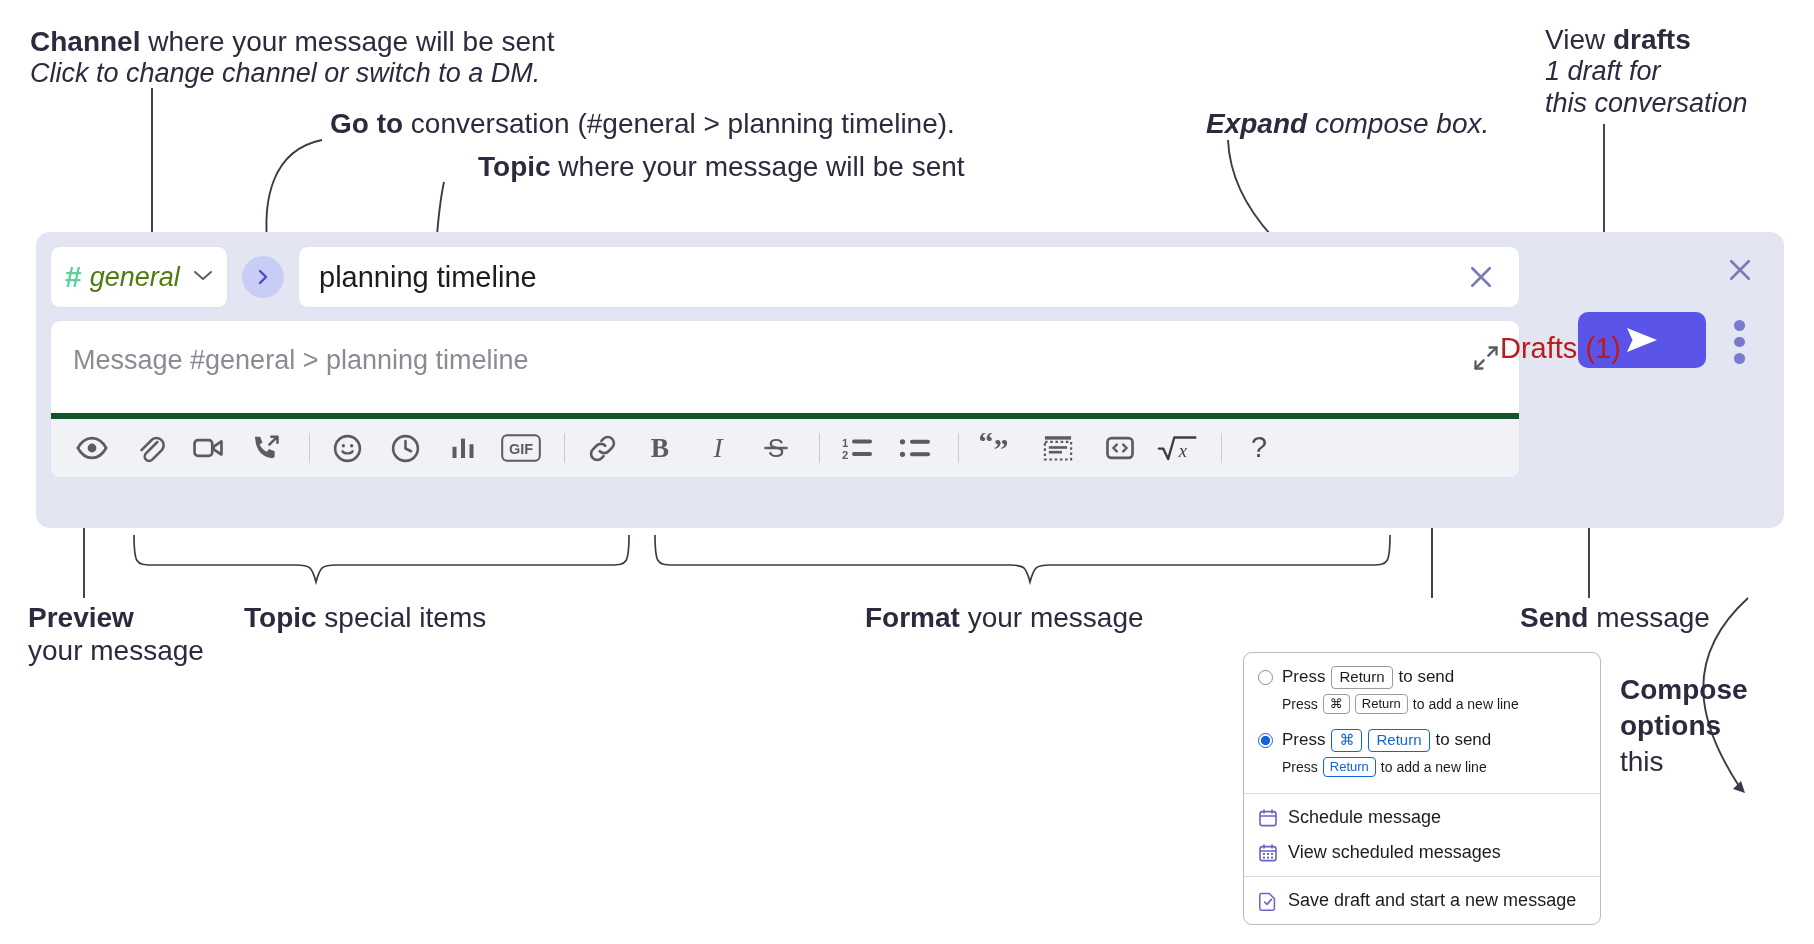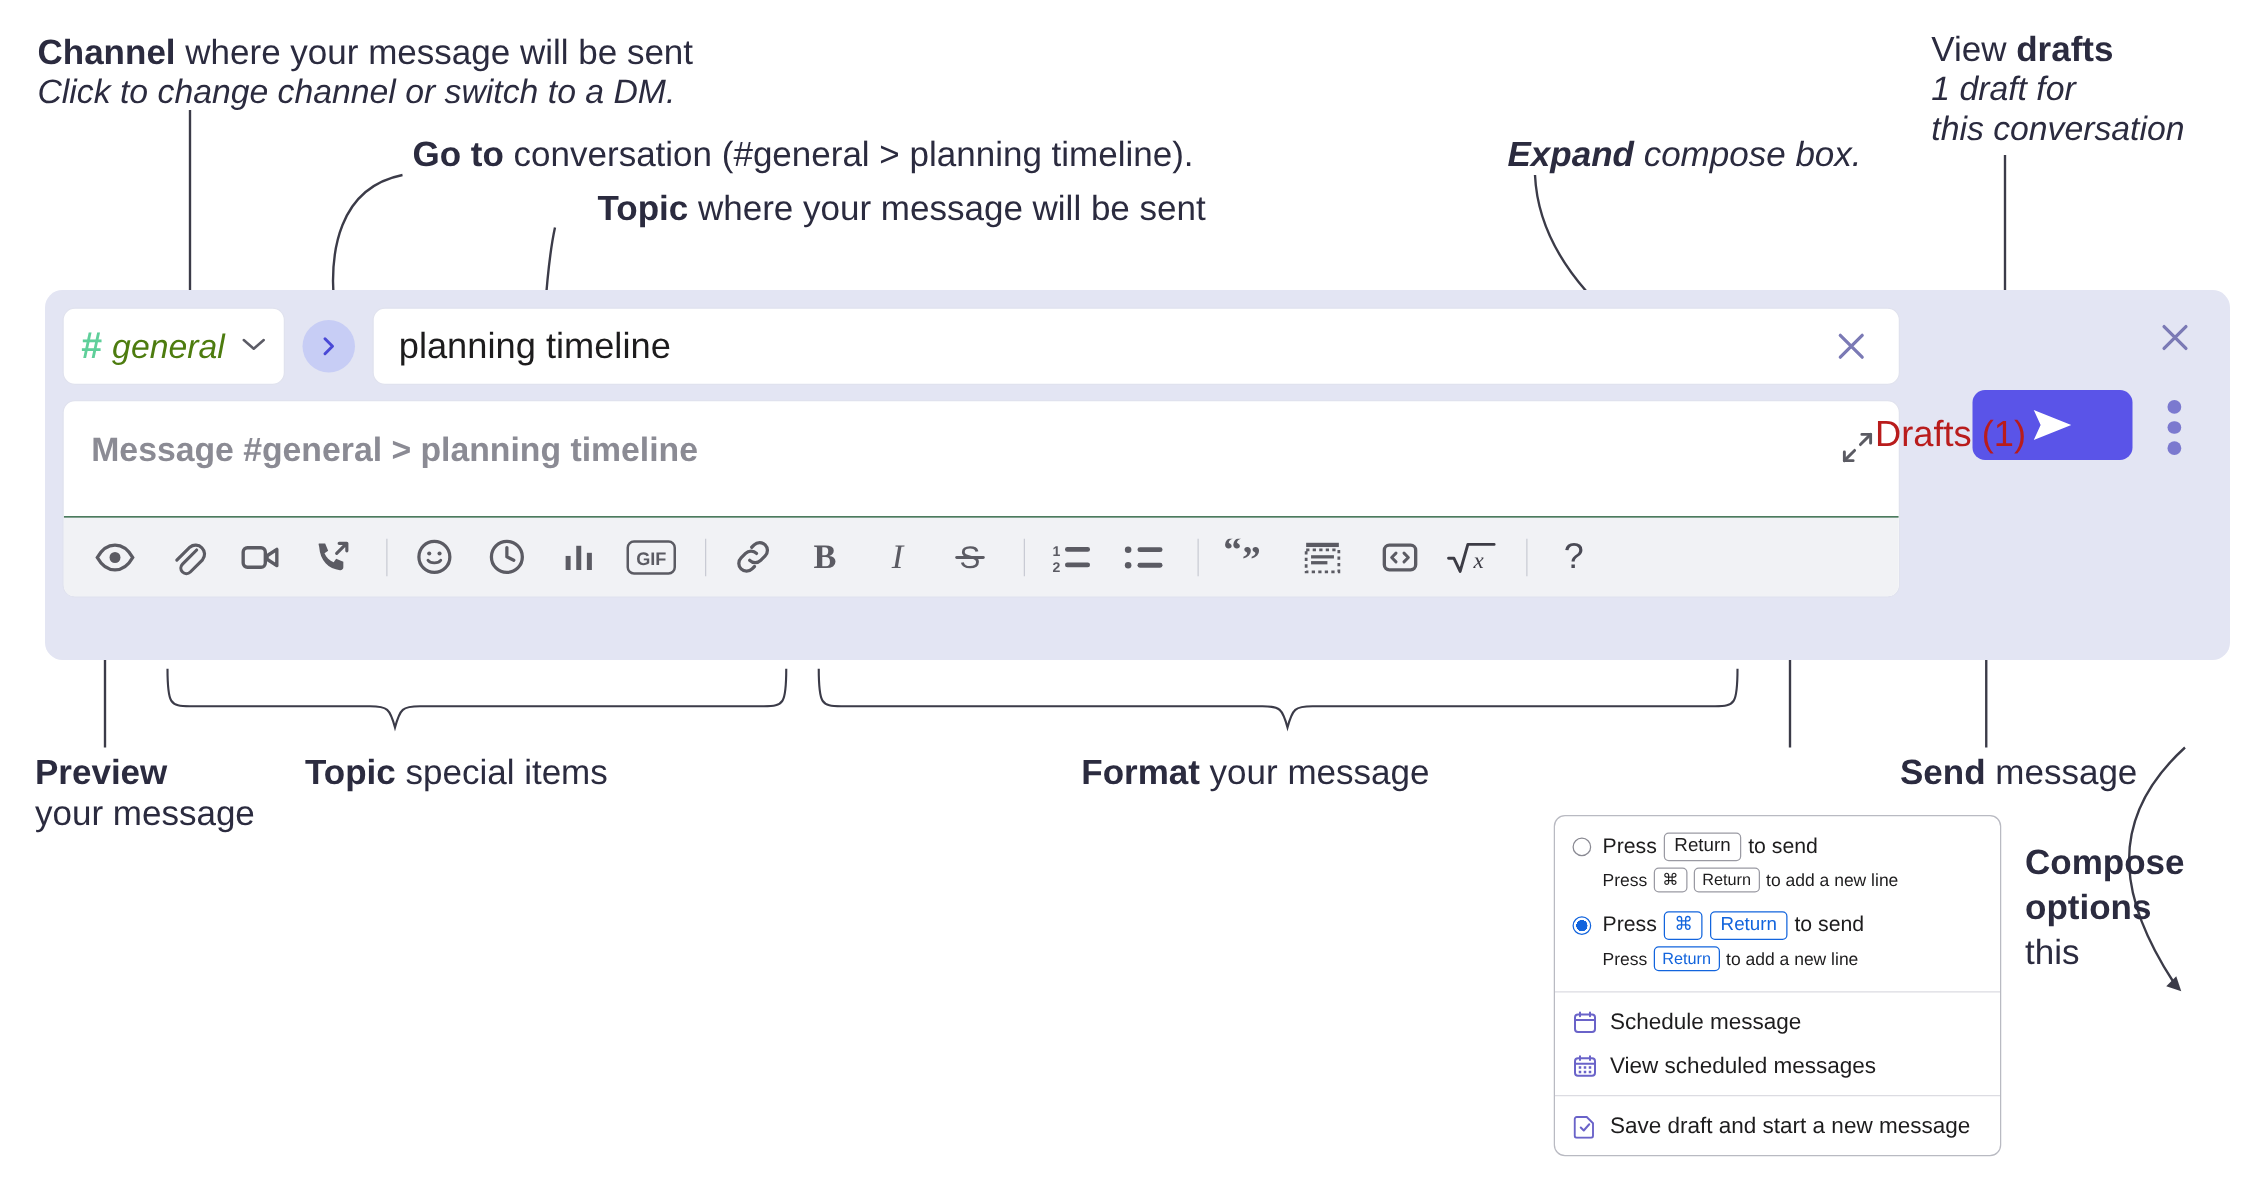--- a/index.html
+++ b/index.html
@@ -51,25 +51,25 @@
     display:flex;align-items:center;padding:0 18px 0 20px;box-sizing:border-box;
   }
   .topic-val{font-size:29px;color:#1d1c1d;flex:1;}
   .topic-clear{width:40px;height:40px;display:flex;align-items:center;justify-content:center;cursor:pointer;}
 
   .msgbox{
     margin-top:12px;background:#ffffff;border:1px solid #e0e2ee;border-radius:10px;
     width:1470px;box-sizing:border-box;overflow:hidden;
   }
   .msg-area{height:92px;position:relative;}
-  .msg-ph{position:absolute;left:22px;top:24px;font-size:27px;color:#8b8b94;font-weight:bold;}
+  .msg-ph{position:absolute;left:22px;top:24px;font-size:27px;color:#8b8b94;}
   .expand-btn{position:absolute;right:14px;top:18px;width:38px;height:38px;display:flex;align-items:center;justify-content:center;cursor:pointer;}
 
   .toolbar{
-    height:64px;background:#f1f2f5;border-top:1px solid #14532d;
+    height:64px;background:#f1f2f5;border-top:6px solid #14532d;
     display:flex;align-items:center;padding:0 18px;box-sizing:border-box;
   }
   .tb{width:46px;height:46px;display:flex;align-items:center;justify-content:center;cursor:pointer;margin-right:12px;}
   .tb.wide{margin-right:16px;}
   .sep{width:1px;height:30px;background:#c9cbd4;margin:0 14px 0 4px;flex:0 0 auto;}
 
   .send-btn{
     position:absolute;right:78px;top:80px;width:128px;height:56px;
     background:#5a54e8;border-radius:10px;display:flex;align-items:center;justify-content:center;cursor:pointer;
   }

